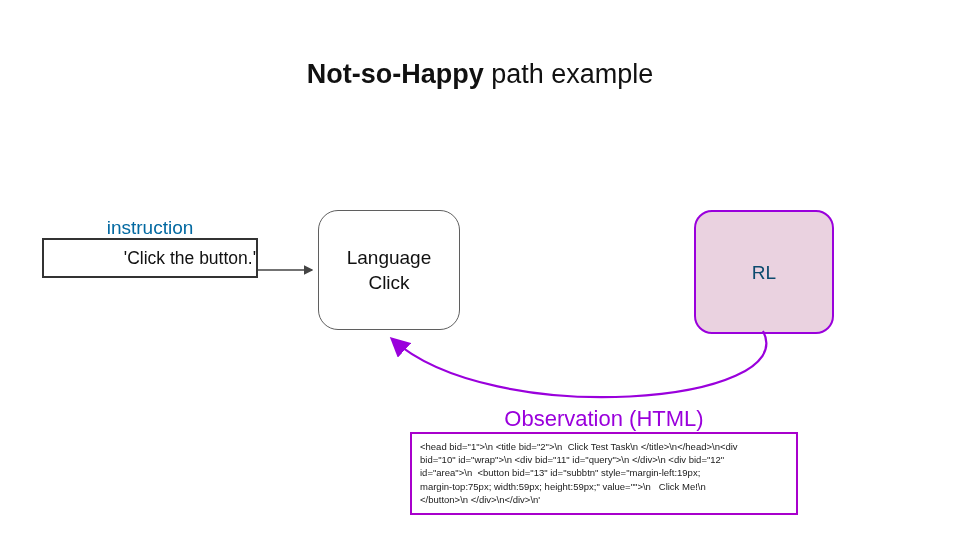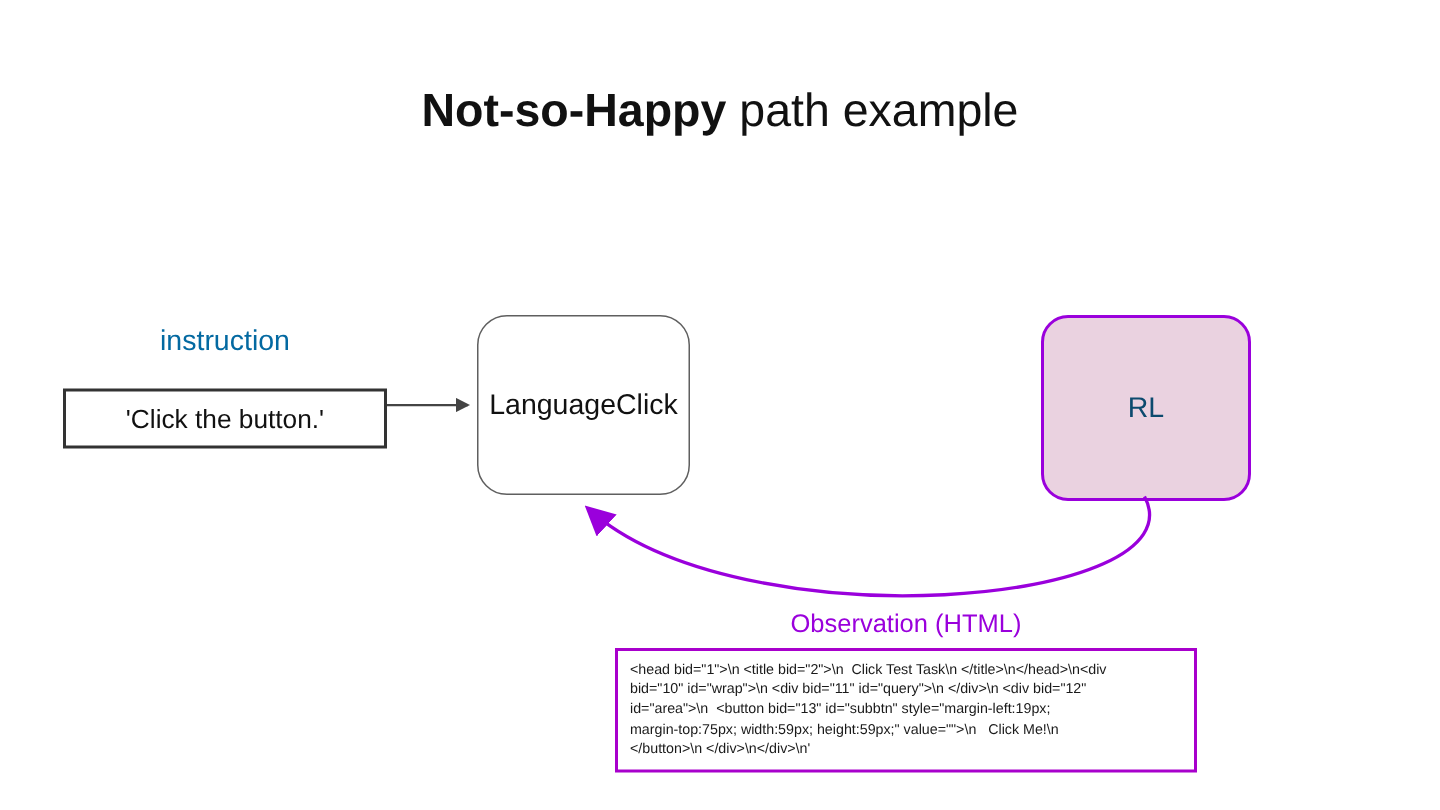--- a/index.html
+++ b/index.html
@@ -15,67 +15,67 @@
     background: #ffffff;
     overflow: hidden;
   }
   
   .title {
     position: absolute;
     top: 57px;
     left: 0;
     width: 960px;
     text-align: center;
-    font-size: 31px;
+    font-size: 27px;
     line-height: 34px;
     color: #111111;
     white-space: pre;
   }
   .title .tb { font-weight: 700; }
 
   
   .instr-label {
     position: absolute;
     top: 217px;
     left: 42px;
     width: 216px;
     text-align: center;
     font-size: 19px;
     color: #0369a1;
   }
   
   .instr-box {
     position: absolute;
     left: 42px;
-    top: 259px;
+    top: 238px;
     width: 216px;
     height: 40px;
     box-sizing: border-box;
     border: 2px solid #333333;
     background: #ffffff;
     display: flex;
     align-items: center;
-    justify-content: center;
+    justify-content: flex-end;
     font-size: 17.5px;
     color: #111111;
   }
 
   
   .lm-box {
     position: absolute;
     left: 318px;
     top: 210px;
     width: 142px;
     height: 120px;
     box-sizing: border-box;
     border: 1px solid #5f5f5f;
     border-radius: 20px;
     background: #ffffff;
     display: flex;
-    flex-direction: row;
+    flex-direction: column;
     align-items: center;
     justify-content: center;
     font-size: 19px;
     line-height: 25px;
     color: #111111;
   }
 
   
   .rl-box {
     position: absolute;
@@ -106,21 +106,21 @@
     pointer-events: none;
   }
 
   
   .obs-label {
     position: absolute;
     top: 406px;
     left: 410px;
     width: 388px;
     text-align: center;
-    font-size: 17px;
+    font-size: 22px;
     color: #9a00dc;
   }
 
   
   .code-box {
     position: absolute;
     left: 410px;
     top: 432px;
     width: 388px;
     height: 83px;

